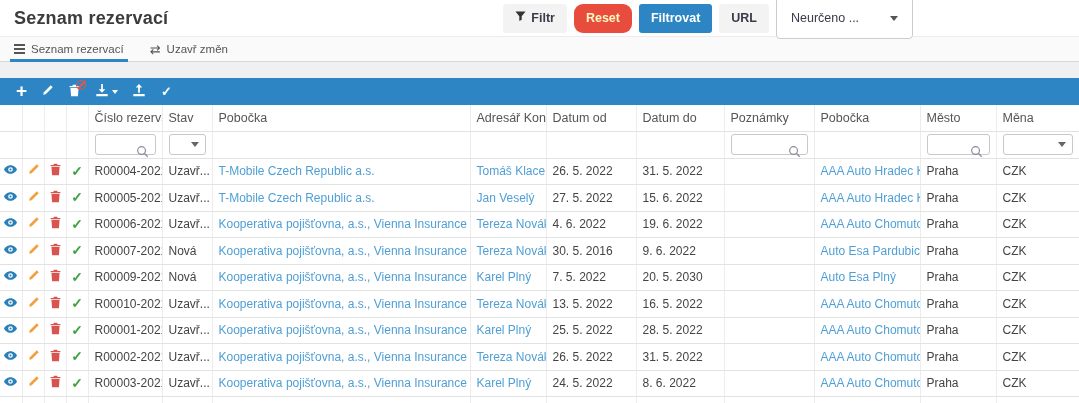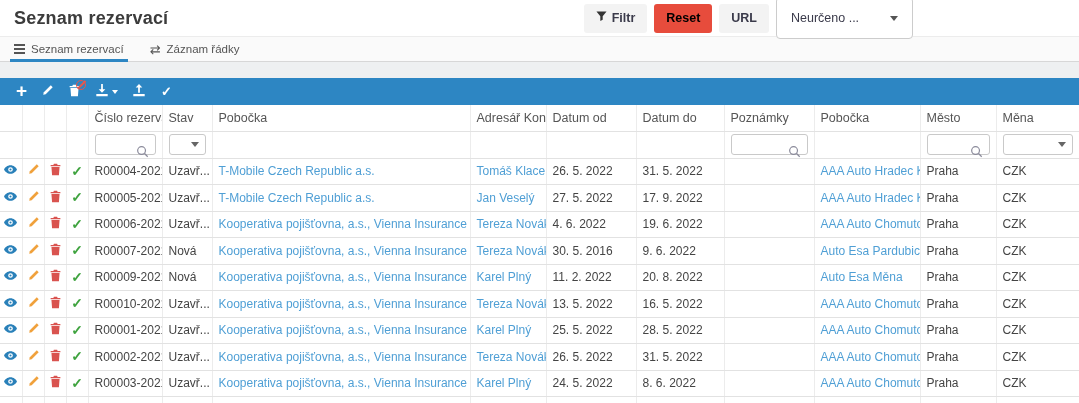--- a/index.html
+++ b/index.html
@@ -7,21 +7,21 @@
   body { font-family:"Liberation Sans",sans-serif; background:#fff; }
   .app { position:relative; width:1079px; height:403px; overflow:hidden; background:#eef0f1; }
 
   
   .titlebar { height:36px; background:#fff; display:flex; align-items:center; padding:0 14px; }
   .page-title { font-size:18px; font-weight:700; color:#3c3c3c; margin-right:auto; letter-spacing:.2px; }
   .title-actions { display:flex; align-items:center; gap:7px; margin-right:152px; }
   .btn { height:29px; border:none; border-radius:3px; padding:0 12px; font-family:inherit;
          font-size:12.5px; cursor:pointer; display:flex; align-items:center; gap:5px; font-weight:700; }
   .btn.light { background:#f3f3f3; color:#3a3a4a; }
-  .btn.red   { background:var(--red); color:#000000; }
+  .btn.red   { background:var(--red); color:#fef9c3;border-radius:9px; }
   .btn.blue  { background:var(--accent); color:#fff; }
   .vselect { width:137px; height:42px; background:#fff; border:1px solid #ccc; border-radius:4px;
              display:flex; align-items:center; padding:0 14px; font-size:12.5px; color:#3a3a4a; cursor:pointer; }
   .vselect span { margin-right:auto; }
   .caret { width:0; height:0; border-left:4px solid transparent; border-right:4px solid transparent;
            border-top:5px solid #555; display:inline-block; }
 
   
   .tabstrip { height:26px; background:#fafafa; border-top:1px solid #ececec; border-bottom:1px solid #d7d7d7;
               display:flex; align-items:stretch; padding:0 14px; gap:26px; }
@@ -82,36 +82,37 @@
   <div class="titlebar">
     <div class="page-title">Seznam rezervací</div>
     <div class="title-actions">
       <button class="btn light">
         <span><svg viewBox="0 0 12 12" width="11" height="11">
               <path fill="#333" d="M.5.5h11L7.3 5.6v4L4.7 11V5.6z"></path>
             </svg></span>
         <span>Filtr</span>
       </button>
       <button class="btn red">Reset</button>
+      <button class="btn blue">Filtrovat</button>
       <button class="btn light">URL</button>
       <div class="vselect">
         <span>Neurčeno ...</span>
         <i class="caret"></i>
       </div>
     </div>
   </div>
 
   <div class="tabstrip">
     <div class="tab active">
       <span class="hamb"></span>
       <span>Seznam rezervací</span>
     </div>
     <div class="tab">
       <span class="swap">⇄</span>
-      <span>Záznam řádky</span>
+      <span>Uzavř změn</span>
     </div>
   </div>
 
   <div class="gap"></div>
 
   <div class="toolbar">
     <button class="tbtn">
         <span class="plus">+</span>
       </button>
     <button class="tbtn">
@@ -267,21 +268,21 @@
                   </svg></span></button></td>
             <td class="icon-cell"><button class="rbtn delete"><span style="line-height: 0;"><svg viewBox="0 0 16 16" width="13" height="13">
                     <path fill="currentColor" d="M6 1h4l.6 1.4H14V4H2V2.4h3.4L6 1zM3 5h10l-.8 10H3.8L3 5z"></path>
                   </svg></span></button></td>
             <td class="icon-cell"><button class="rbtn ok"><span style="line-height: 0;"><span class="chk">✓</span></span></button></td>
             <td>R00005-2021</td>
             <td>Uzavř...</td>
             <td class="link">T-Mobile Czech Republic a.s.</td>
             <td class="link">Jan Veselý</td>
             <td>27. 5. 2022</td>
-            <td>17. 9. 2022</td>
+            <td>15. 6. 2022</td>
             <td></td>
             <td class="link">AAA Auto Hradec Kr...</td>
             <td>Praha</td>
             <td>CZK</td>
           </tr>
           <tr>
             <td class="icon-cell"><button class="rbtn view"><span style="line-height: 0;"><svg viewBox="0 0 16 16" width="15" height="15">
                     <path fill="currentColor" d="M8 3.4C4.6 3.4 1.9 6 1.1 8c.8 2 3.5 4.6 6.9 4.6S14.1 10 14.9 8C14.1 6 11.4 3.4 8 3.4zm0 7.1a2.5 2.5 0 110-5 2.5 2.5 0 010 5z"></path>
                     <circle fill="currentColor" cx="8" cy="8" r="1.1"></circle>
                   </svg></span></button></td>
@@ -335,24 +336,24 @@
                     <path fill="currentColor" d="M12.1 1.6l2.3 2.3-8.6 8.6-3.1.8.8-3.1z"></path>
                   </svg></span></button></td>
             <td class="icon-cell"><button class="rbtn delete"><span style="line-height: 0;"><svg viewBox="0 0 16 16" width="13" height="13">
                     <path fill="currentColor" d="M6 1h4l.6 1.4H14V4H2V2.4h3.4L6 1zM3 5h10l-.8 10H3.8L3 5z"></path>
                   </svg></span></button></td>
             <td class="icon-cell"><button class="rbtn ok"><span style="line-height: 0;"><span class="chk">✓</span></span></button></td>
             <td>R00009-2021</td>
             <td>Nová</td>
             <td class="link">Kooperativa pojišťovna, a.s., Vienna Insurance Group</td>
             <td class="link">Karel Plný</td>
-            <td>11. 2. 2022</td>
-            <td>20. 8. 2022</td>
-            <td></td>
-            <td class="link">Auto Esa Měna</td>
+            <td>7. 5. 2022</td>
+            <td>20. 5. 2030</td>
+            <td></td>
+            <td class="link">Auto Esa Plný</td>
             <td>Praha</td>
             <td>CZK</td>
           </tr>
           <tr>
             <td class="icon-cell"><button class="rbtn view"><span style="line-height: 0;"><svg viewBox="0 0 16 16" width="15" height="15">
                     <path fill="currentColor" d="M8 3.4C4.6 3.4 1.9 6 1.1 8c.8 2 3.5 4.6 6.9 4.6S14.1 10 14.9 8C14.1 6 11.4 3.4 8 3.4zm0 7.1a2.5 2.5 0 110-5 2.5 2.5 0 010 5z"></path>
                     <circle fill="currentColor" cx="8" cy="8" r="1.1"></circle>
                   </svg></span></button></td>
             <td class="icon-cell"><button class="rbtn edit"><span style="line-height: 0;"><svg viewBox="0 0 16 16" width="13" height="13">
                     <path fill="currentColor" d="M12.1 1.6l2.3 2.3-8.6 8.6-3.1.8.8-3.1z"></path>

